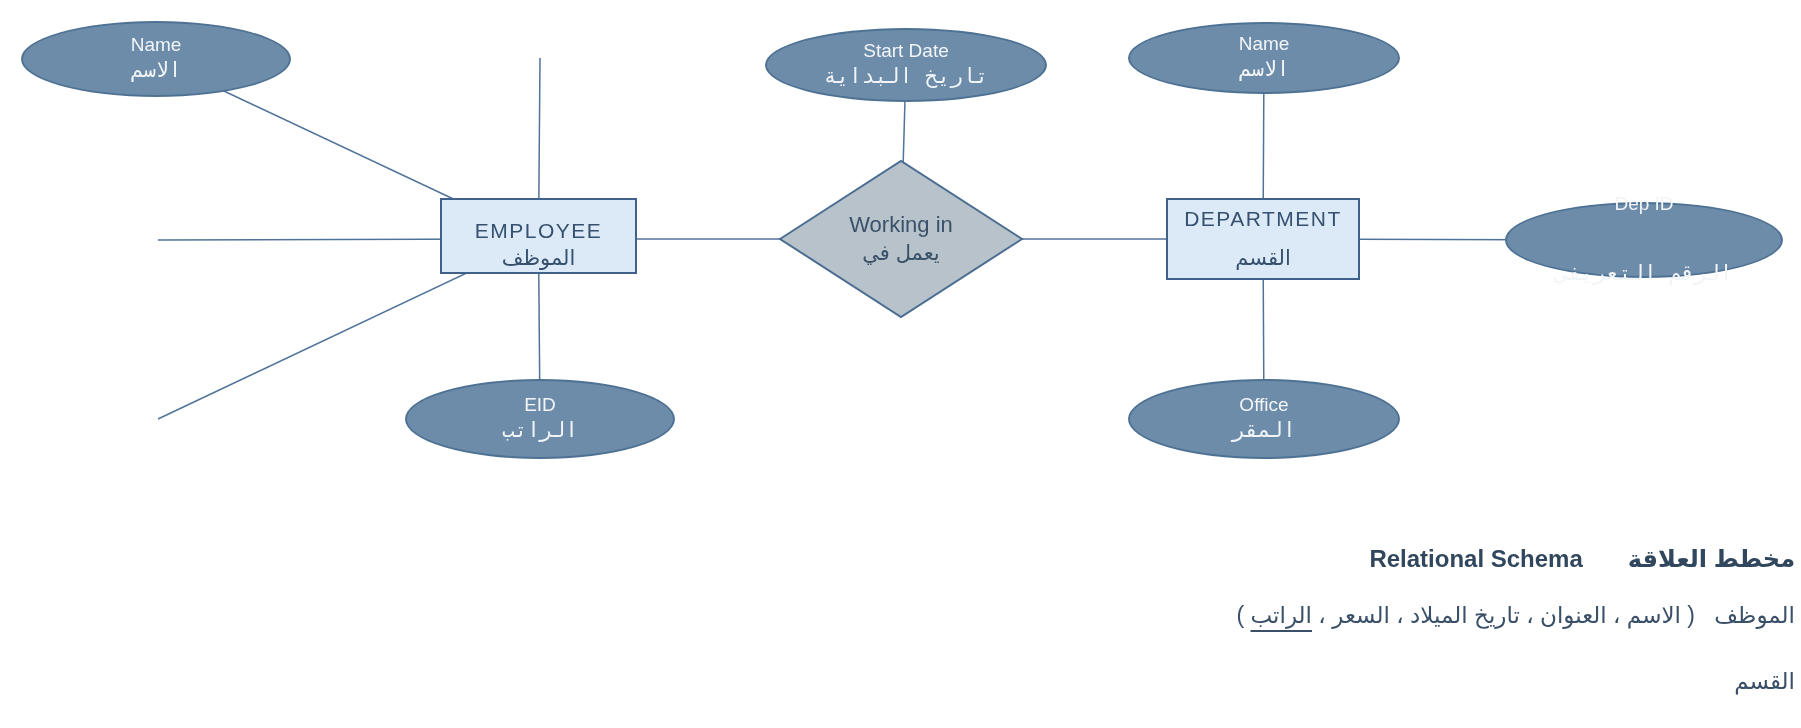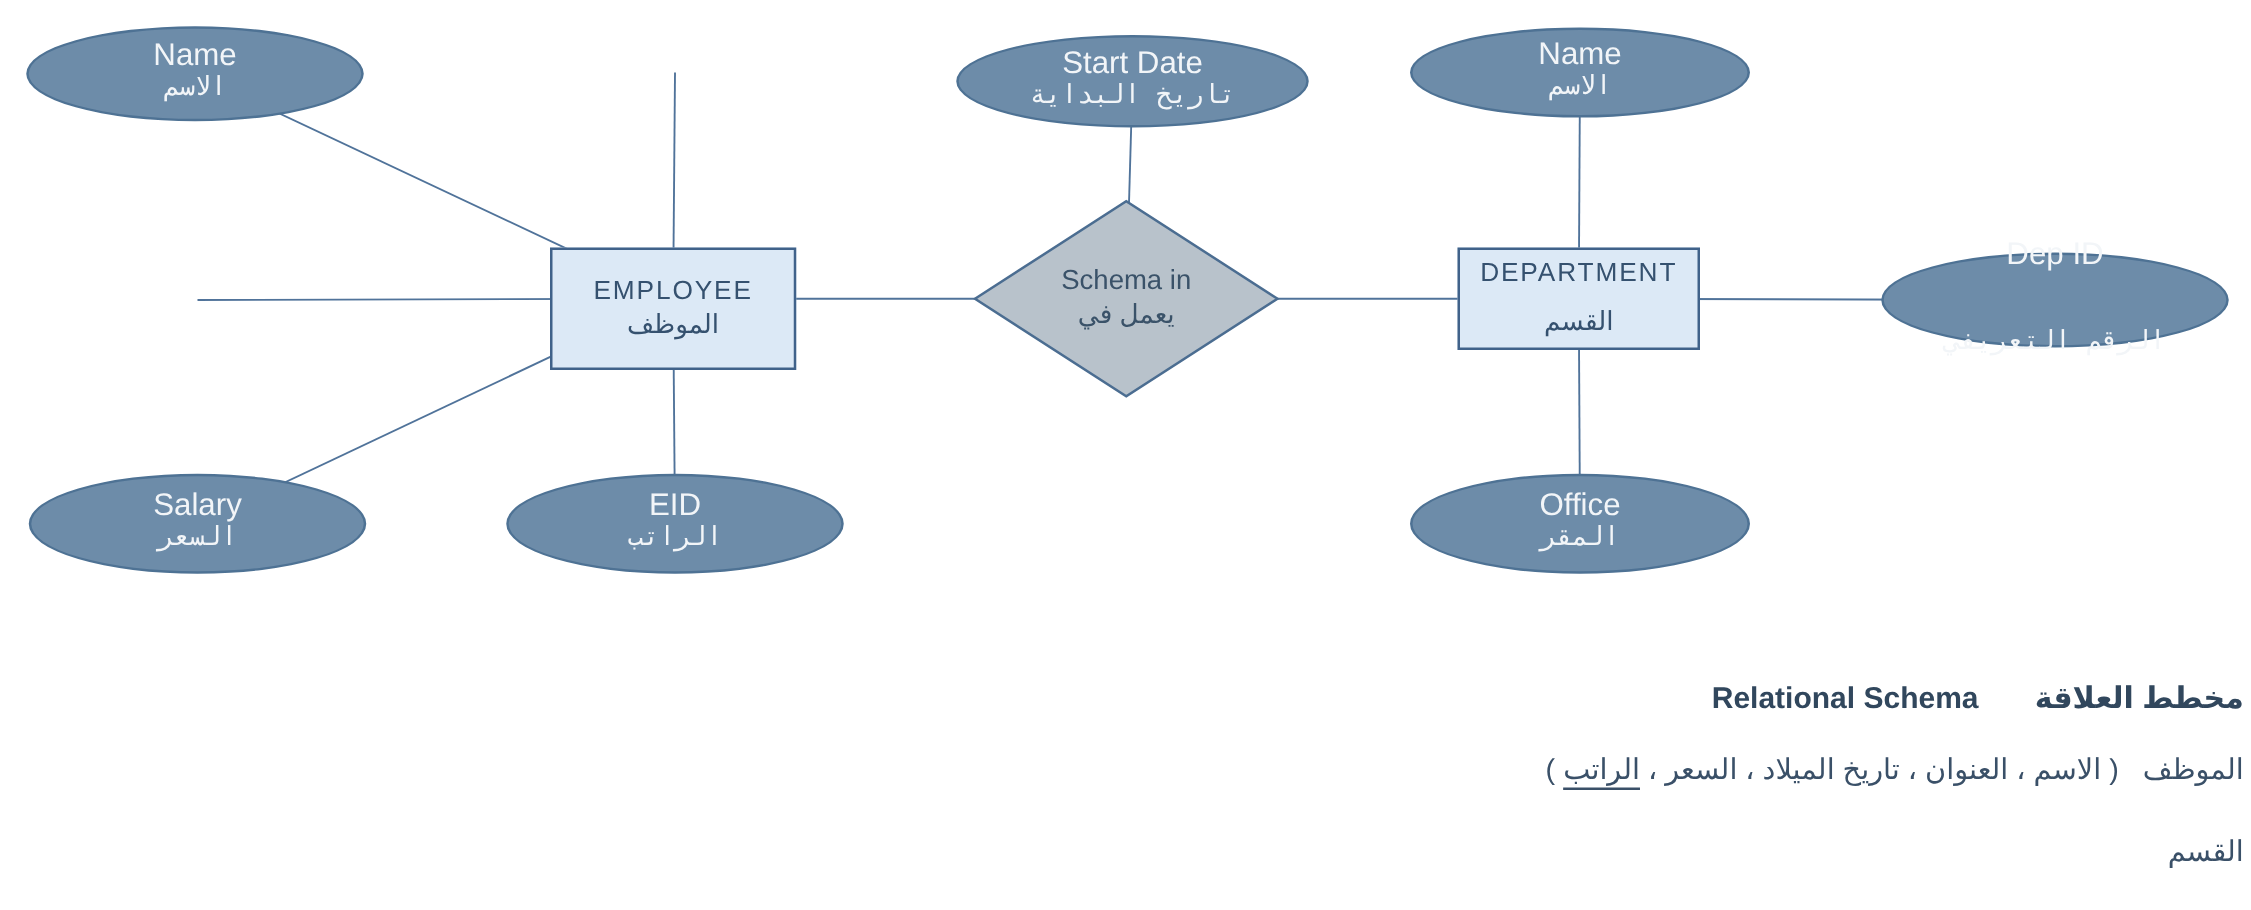--- a/index.html
+++ b/index.html
@@ -10,21 +10,21 @@
   .stage svg{position:absolute;left:0;top:0;}
   #nodes{position:absolute;left:0;top:0;width:100%;height:100%;}
   .node{position:absolute;display:flex;flex-direction:column;align-items:center;justify-content:center;
         box-sizing:border-box;text-align:center;}
   .ellipse{
     border-radius:50%;
     background:var(--ellipse-fill);
     border:2px solid var(--ellipse-stroke);
     color:var(--ellipse-text);
   }
-  .ellipse .en{font-size:25px;line-height:25px;}
+  .ellipse .en{font-size:19px;line-height:25px;}
   .ellipse .ar{font-size:21px;line-height:29px;font-family:Liberation Mono, monospace;}
   .entity{
     background:var(--entity-fill);
     border:2px solid var(--entity-stroke);
     color:var(--entity-text);
   }
   .entity .en{font-size:21px;line-height:25px;letter-spacing:1.5px;font-weight:500;}
   .entity .ar{font-size:21px;line-height:29px;}
   .rel-label{
     position:absolute;transform:translate(-50%,-50%);
@@ -66,54 +66,50 @@
       <line x1="1264" y1="58" x2="1263" y2="239" stroke="#50739A" stroke-width="1.5"></line>
       <line x1="1264" y1="419" x2="1263" y2="239" stroke="#50739A" stroke-width="1.5"></line>
       <line x1="1644" y1="240" x2="1263" y2="239" stroke="#50739A" stroke-width="1.5"></line>
       <polygon points="780,239 901,161 1022,239 901,317" fill="#B8C2CB" stroke="#4B6D91" stroke-width="2"></polygon>
     </svg>
   <div id="nodes">
       <div class="node ellipse" style="left: 21px; top: 21px; width: 270px; height: 76px;">
         <span class="en">Name</span>
         <span class="ar" dir="rtl">الاسم</span>
       </div>
-      <div class="node ellipse" style="left: 23px; top: 379px; width: 270px; height: 80px;">
-        <span class="en">Salary</span>
-        <span class="ar" dir="rtl">السعر</span>
-      </div>
       <div class="node ellipse" style="left: 405px; top: 379px; width: 270px; height: 80px;">
         <span class="en">EID</span>
         <span class="ar" dir="rtl">الراتب</span>
       </div>
       <div class="node ellipse" style="left: 765px; top: 28px; width: 282px; height: 74px;">
         <span class="en">Start Date</span>
         <span class="ar" dir="rtl">تاريخ البداية</span>
       </div>
       <div class="node ellipse" style="left: 1128px; top: 22px; width: 272px; height: 72px;">
         <span class="en">Name</span>
         <span class="ar" dir="rtl">الاسم</span>
       </div>
       <div class="node ellipse" style="left: 1505px; top: 202px; width: 278px; height: 76px; gap: 44px;">
         <span class="en">Dep ID</span>
         <span class="ar" dir="rtl">الرقم التعريفي</span>
       </div>
       <div class="node ellipse" style="left: 1128px; top: 379px; width: 272px; height: 80px;">
         <span class="en">Office</span>
         <span class="ar" dir="rtl">المقر</span>
       </div>
-      <div class="node entity" style="left: 440px; top: 198px; width: 197px; height: 98px;">
+      <div class="node entity" style="left: 440px; top: 198px; width: 197px; height: 76px; justify-content: flex-end;">
         <span class="en">EMPLOYEE</span>
         <span class="ar" dir="rtl">الموظف</span>
       </div>
       <div class="node entity" style="left: 1166px; top: 198px; width: 194px; height: 82px; gap: 12px;">
         <span class="en">DEPARTMENT</span>
         <span class="ar" dir="rtl">القسم</span>
       </div>
       <div class="rel-label" style="left: 901px; top: 239px;">
-        <span class="en">Schema in</span>
+        <span class="en">Working in</span>
         <span class="ar" dir="rtl">يعمل في</span>
       </div>
     </div>
 
   <div class="schema">
     <div class="schema-title">
       <span>مخطط العلاقة</span>
       <span>Relational Schema</span>
     </div>
     <div class="schema-row">

